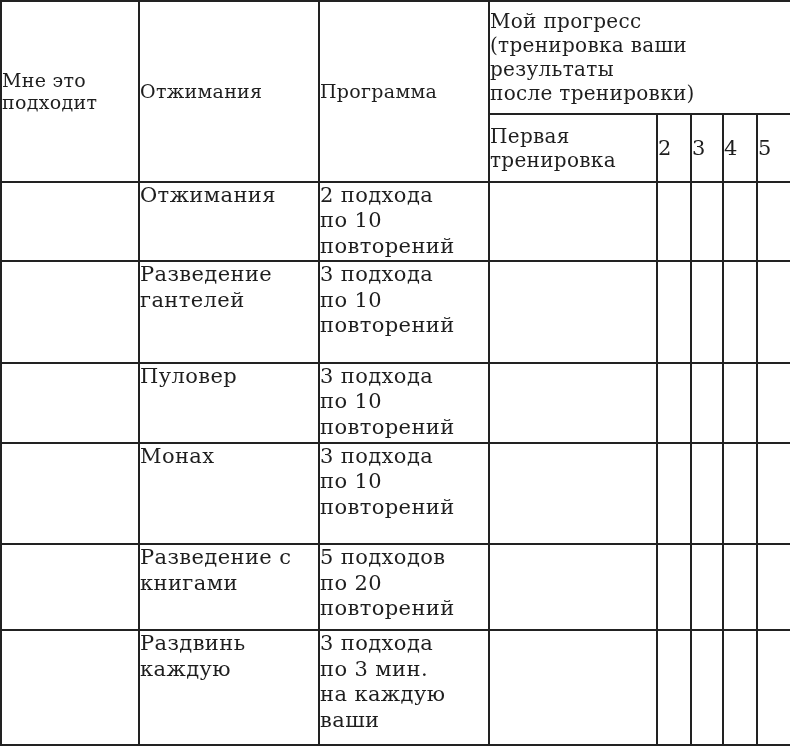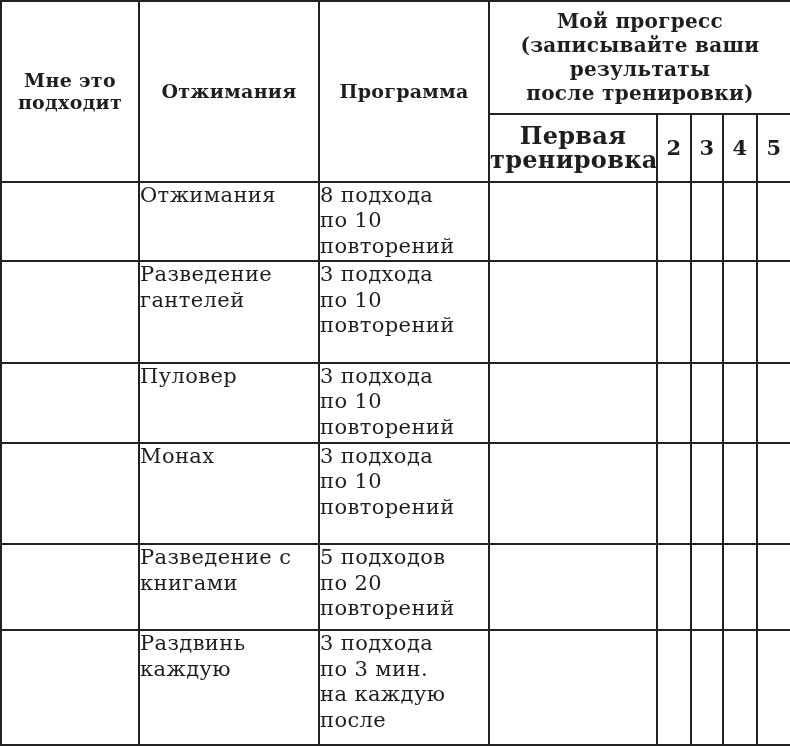--- a/index.html
+++ b/index.html
@@ -13,24 +13,24 @@
     font-family: "DejaVu Serif", "Liberation Serif", serif;
     color: #1e1e1e;
     background: #fff;
   }
   table.grid td, table.grid th {
     border: 2px solid #222;
     padding: 0;
     vertical-align: top;
   }
   th {
-    font-weight: bold;
+    font-weight: normal;
     font-size: 19px;
     line-height: 22px;
-    text-align: center;
+    text-align: left;
     vertical-align: middle !important;
     letter-spacing: 0.3px;
   }
   td.txt {
     font-size: 21px;
     line-height: 25.5px;
     padding: 5px 8px 0 8px;
     letter-spacing: 0.4px;
   }
   td.empty { }
@@ -58,43 +58,43 @@
       <div>подходит</div>
     </th>
     <th rowspan="2">
       <span>Отжимания</span>
     </th>
     <th rowspan="2">
       <span>Программа</span>
     </th>
     <th colspan="5" style="font-size:20px;line-height:24px;">
       <div>Мой прогресс</div>
-      <div>(записывайте ваши</div>
+      <div>(тренировка ваши</div>
       <div>результаты</div>
       <div>после тренировки)</div>
     </th>
   </tr>
   <tr style="height:67px">
-    <th style="font-size:24px;line-height:24px;">
+    <th style="font-size:20px;line-height:24px;">
       <div>Первая</div>
       <div>тренировка</div>
     </th>
     <th class="num">2</th>
     <th class="num">3</th>
     <th class="num">4</th>
     <th class="num">5</th>
   </tr>
 
   <tr style="height:70px">
     <td class="empty"></td>
     <td class="txt">
       <div>Отжимания</div>
     </td>
     <td class="txt">
-      <div>8 подхода</div>
+      <div>2 подхода</div>
       <div>по 10</div>
       <div>повторений</div>
     </td>
     <td></td>
     <td></td>
     <td></td>
     <td></td>
     <td></td>
   </tr>
 
@@ -171,21 +171,21 @@
   <tr style="height:113px">
     <td class="empty"></td>
     <td class="txt">
       <div>Раздвинь</div>
       <div>каждую</div>
     </td>
     <td class="txt">
       <div>3 подхода</div>
       <div>по 3 мин.</div>
       <div>на каждую</div>
-      <div>после</div>
+      <div>ваши</div>
     </td>
     <td></td>
     <td></td>
     <td></td>
     <td></td>
     <td></td>
   </tr>
 </tbody>
     </table>
 </div>

